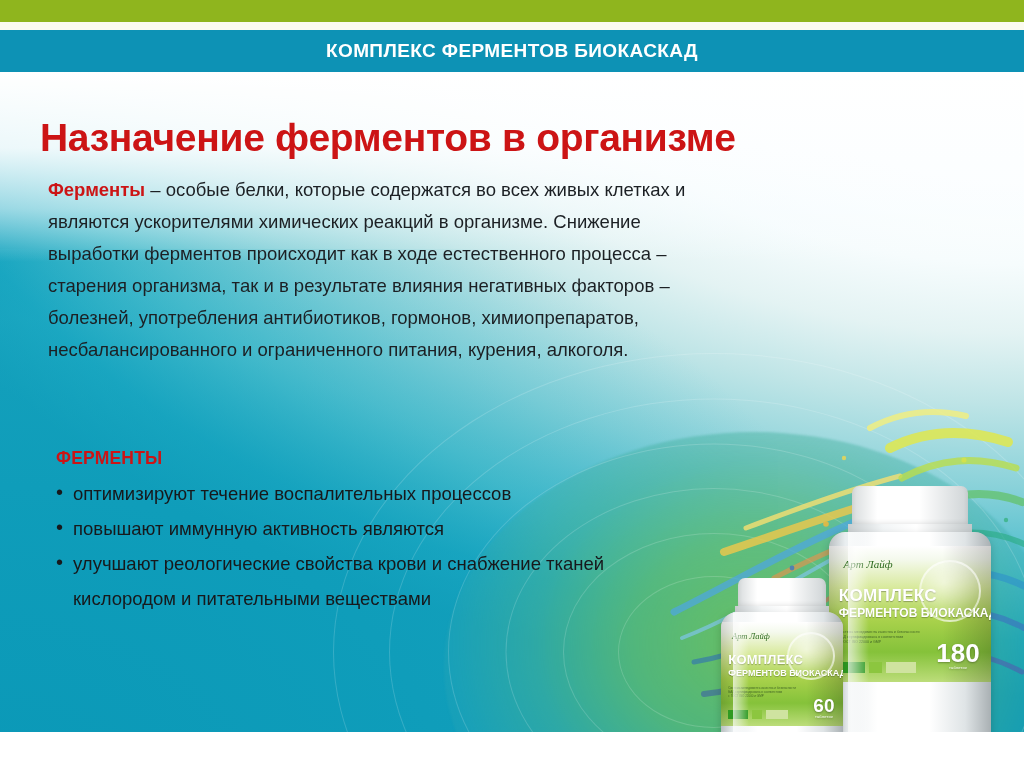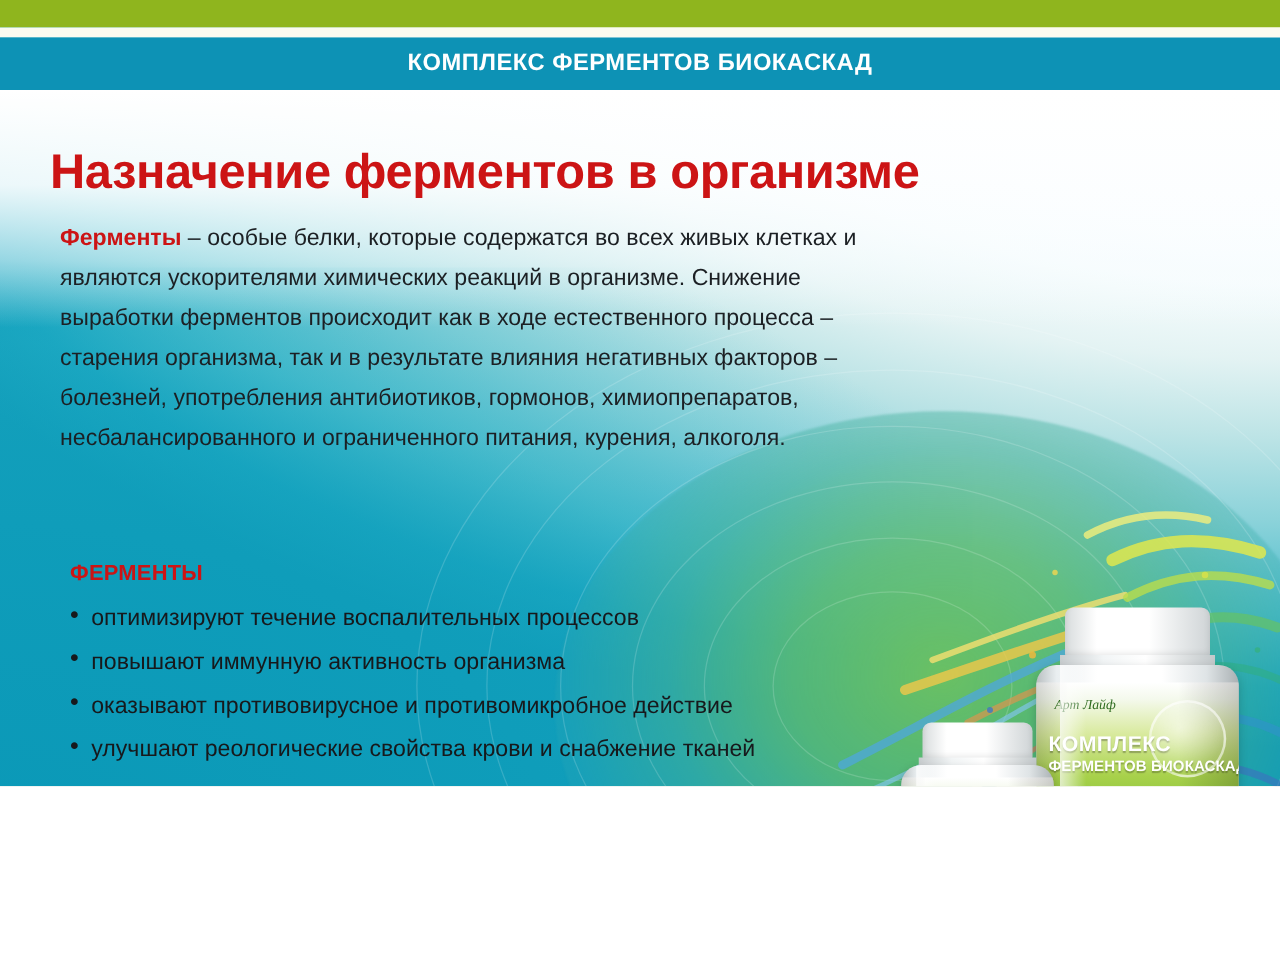--- a/index.html
+++ b/index.html
@@ -8,21 +8,21 @@
     padding: 0;
     background: #ffffff;
   }
   body {
     font-family: "Liberation Sans", "DejaVu Sans", sans-serif;
   }
 
   .slide {
     position: relative;
     width: 1024px;
-    height: 629px;
+    height: 732px;
     overflow: hidden;
     background: #fdba74;
   }
 
   
   .bg-base {
     position: absolute;
     inset: 0;
     background:
       radial-gradient(ellipse 120% 95% at 100% 0%,
@@ -355,22 +355,21 @@
     <div class="page-title">Назначение ферментов в организме</div>
 
     <div class="para">
       <span class="lead">Ферменты</span><span> – особые белки, которые содержатся во всех живых клетках и являются ускорителями химических реакций в организме. Снижение выработки ферментов происходит как в ходе естественного процесса – старения организма, так и в результате влияния негативных факторов – болезней, употребления антибиотиков, гормонов, химиопрепаратов, несбалансированного и ограниченного питания, курения, алкоголя.</span>
     </div>
 
     <div class="list-heading">ФЕРМЕНТЫ</div>
 
     <ul class="bullets">
       <li>оптимизируют течение воспалительных процессов</li>
-      <li>повышают иммунную активность организма</li>
-      <li>оказывают противовирусное и противомикробное действие</li>
+      <li>повышают иммунную активность являются</li>
       <li>улучшают реологические свойства крови и снабжение тканей кислородом и питательными веществами</li>
     </ul>
 
     <div class="splatter">
       <svg viewBox="0 0 360 330" width="360" height="330" aria-hidden="true">
         <g fill="none" stroke-linecap="round">
           <path d="M10 210 C70 180 120 150 190 120" stroke="#4da7dd" stroke-width="7" opacity=".75"></path>
           <path d="M18 236 C80 212 130 176 200 140" stroke="#7fc4e8" stroke-width="4" opacity=".7"></path>
           <path d="M30 260 C90 250 140 222 205 186" stroke="#2f6fb5" stroke-width="5" opacity=".6"></path>
           <path d="M40 292 C96 286 148 262 206 226" stroke="#3a59a8" stroke-width="6" opacity=".55"></path>

